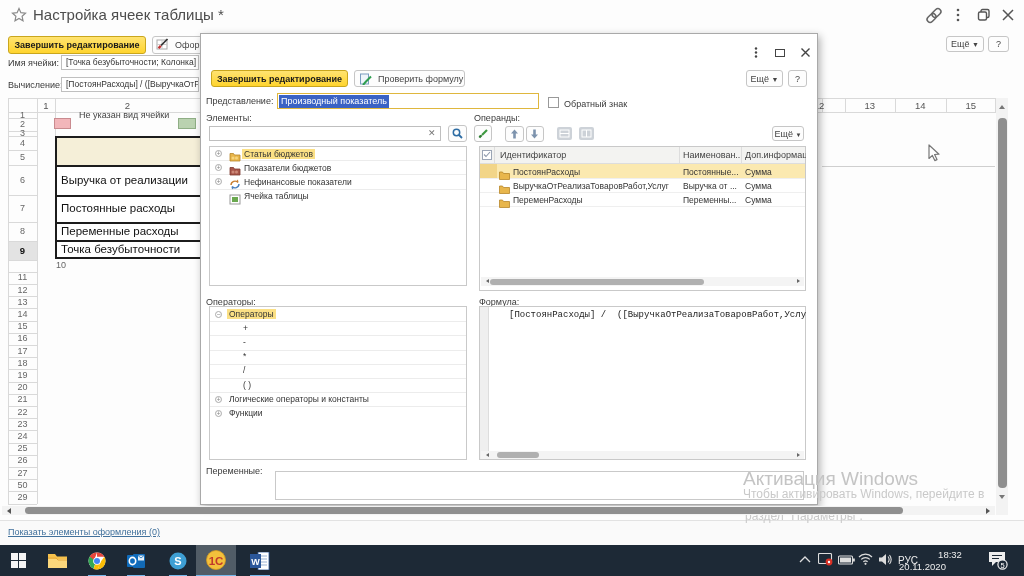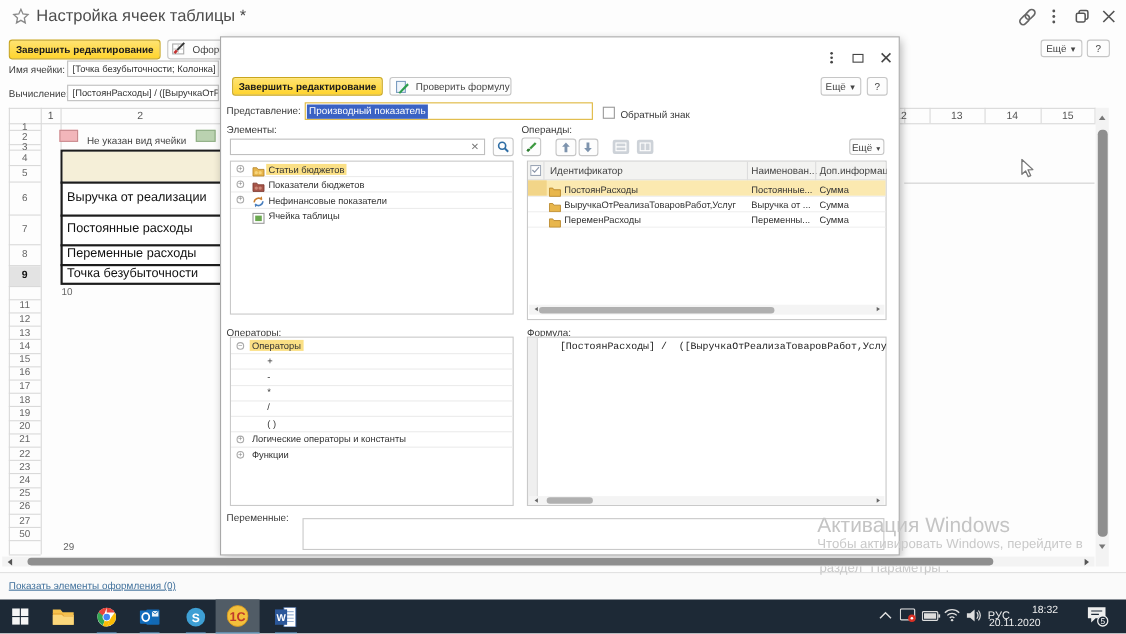--- a/index.html
+++ b/index.html
@@ -131,24 +131,24 @@
     <div class="rownum" style="top:430.89999999999986px;">24</div>
     <div class="abs" style="left:8px;top:454.6999999999998px;width:29px;height:1px;background:#d9d9d9"></div>
     <div class="rownum" style="top:443.0999999999998px;">25</div>
     <div class="abs" style="left:8px;top:466.8999999999998px;width:29px;height:1px;background:#d9d9d9"></div>
     <div class="rownum" style="top:455.29999999999984px;">26</div>
     <div class="abs" style="left:8px;top:479.0999999999998px;width:29px;height:1px;background:#d9d9d9"></div>
     <div class="rownum" style="top:467.4999999999998px;">27</div>
     <div class="abs" style="left:8px;top:491.2999999999998px;width:29px;height:1px;background:#d9d9d9"></div>
     <div class="rownum" style="top:479.6999999999998px;">50</div>
     <div class="abs" style="left:8px;top:503.4999999999998px;width:29px;height:1px;background:#d9d9d9"></div>
-    <div class="rownum" style="top:491.89999999999975px;margin-left:40px;">29</div>
+    <div class="rownum" style="top:491.89999999999975px;">29</div>
     <div class="abs" style="left:55px;top:112px;width:1px;height:24px;background:#d9d9d9"></div>
     <div class="abs" style="left:54px;top:117.5px;width:17px;height:11px;background:#f2b6ba;border:1px solid #c98b8f"></div>
-    <div class="abs" style="left:79px;top:123px;font-size:9px;color:#444">Не указан вид ячейки</div>
+    <div class="abs" style="left:79px;top:110px;font-size:9px;color:#444">Не указан вид ячейки</div>
     <div class="abs" style="left:178px;top:117.5px;width:18px;height:11px;background:#bad2b0;border:1px solid #8fae85"></div>
     <div class="abs" style="left:55px;top:136px;width:400px;height:123px;border:2px solid #1c1c1c;background:#fff"></div>
     <div class="abs" style="left:57px;top:138px;width:396px;height:27px;background:#f5efd8"></div>
     <div class="abs" style="left:55px;top:165px;width:400px;height:2px;background:#1c1c1c"></div>
     <div class="abs" style="left:55px;top:194.5px;width:400px;height:2px;background:#1c1c1c"></div>
     <div class="abs" style="left:55px;top:221.5px;width:400px;height:2px;background:#1c1c1c"></div>
     <div class="abs" style="left:55px;top:240px;width:400px;height:2px;background:#1c1c1c"></div>
     <div class="abs" style="left:61px;top:174px;font-size:11.5px;color:#111">Выручка от реализации</div>
     <div class="abs" style="left:61px;top:202px;font-size:11.5px;color:#111">Постоянные расходы</div>
     <div class="abs" style="left:61px;top:224.5px;font-size:11.5px;color:#111">Переменные расходы</div>

